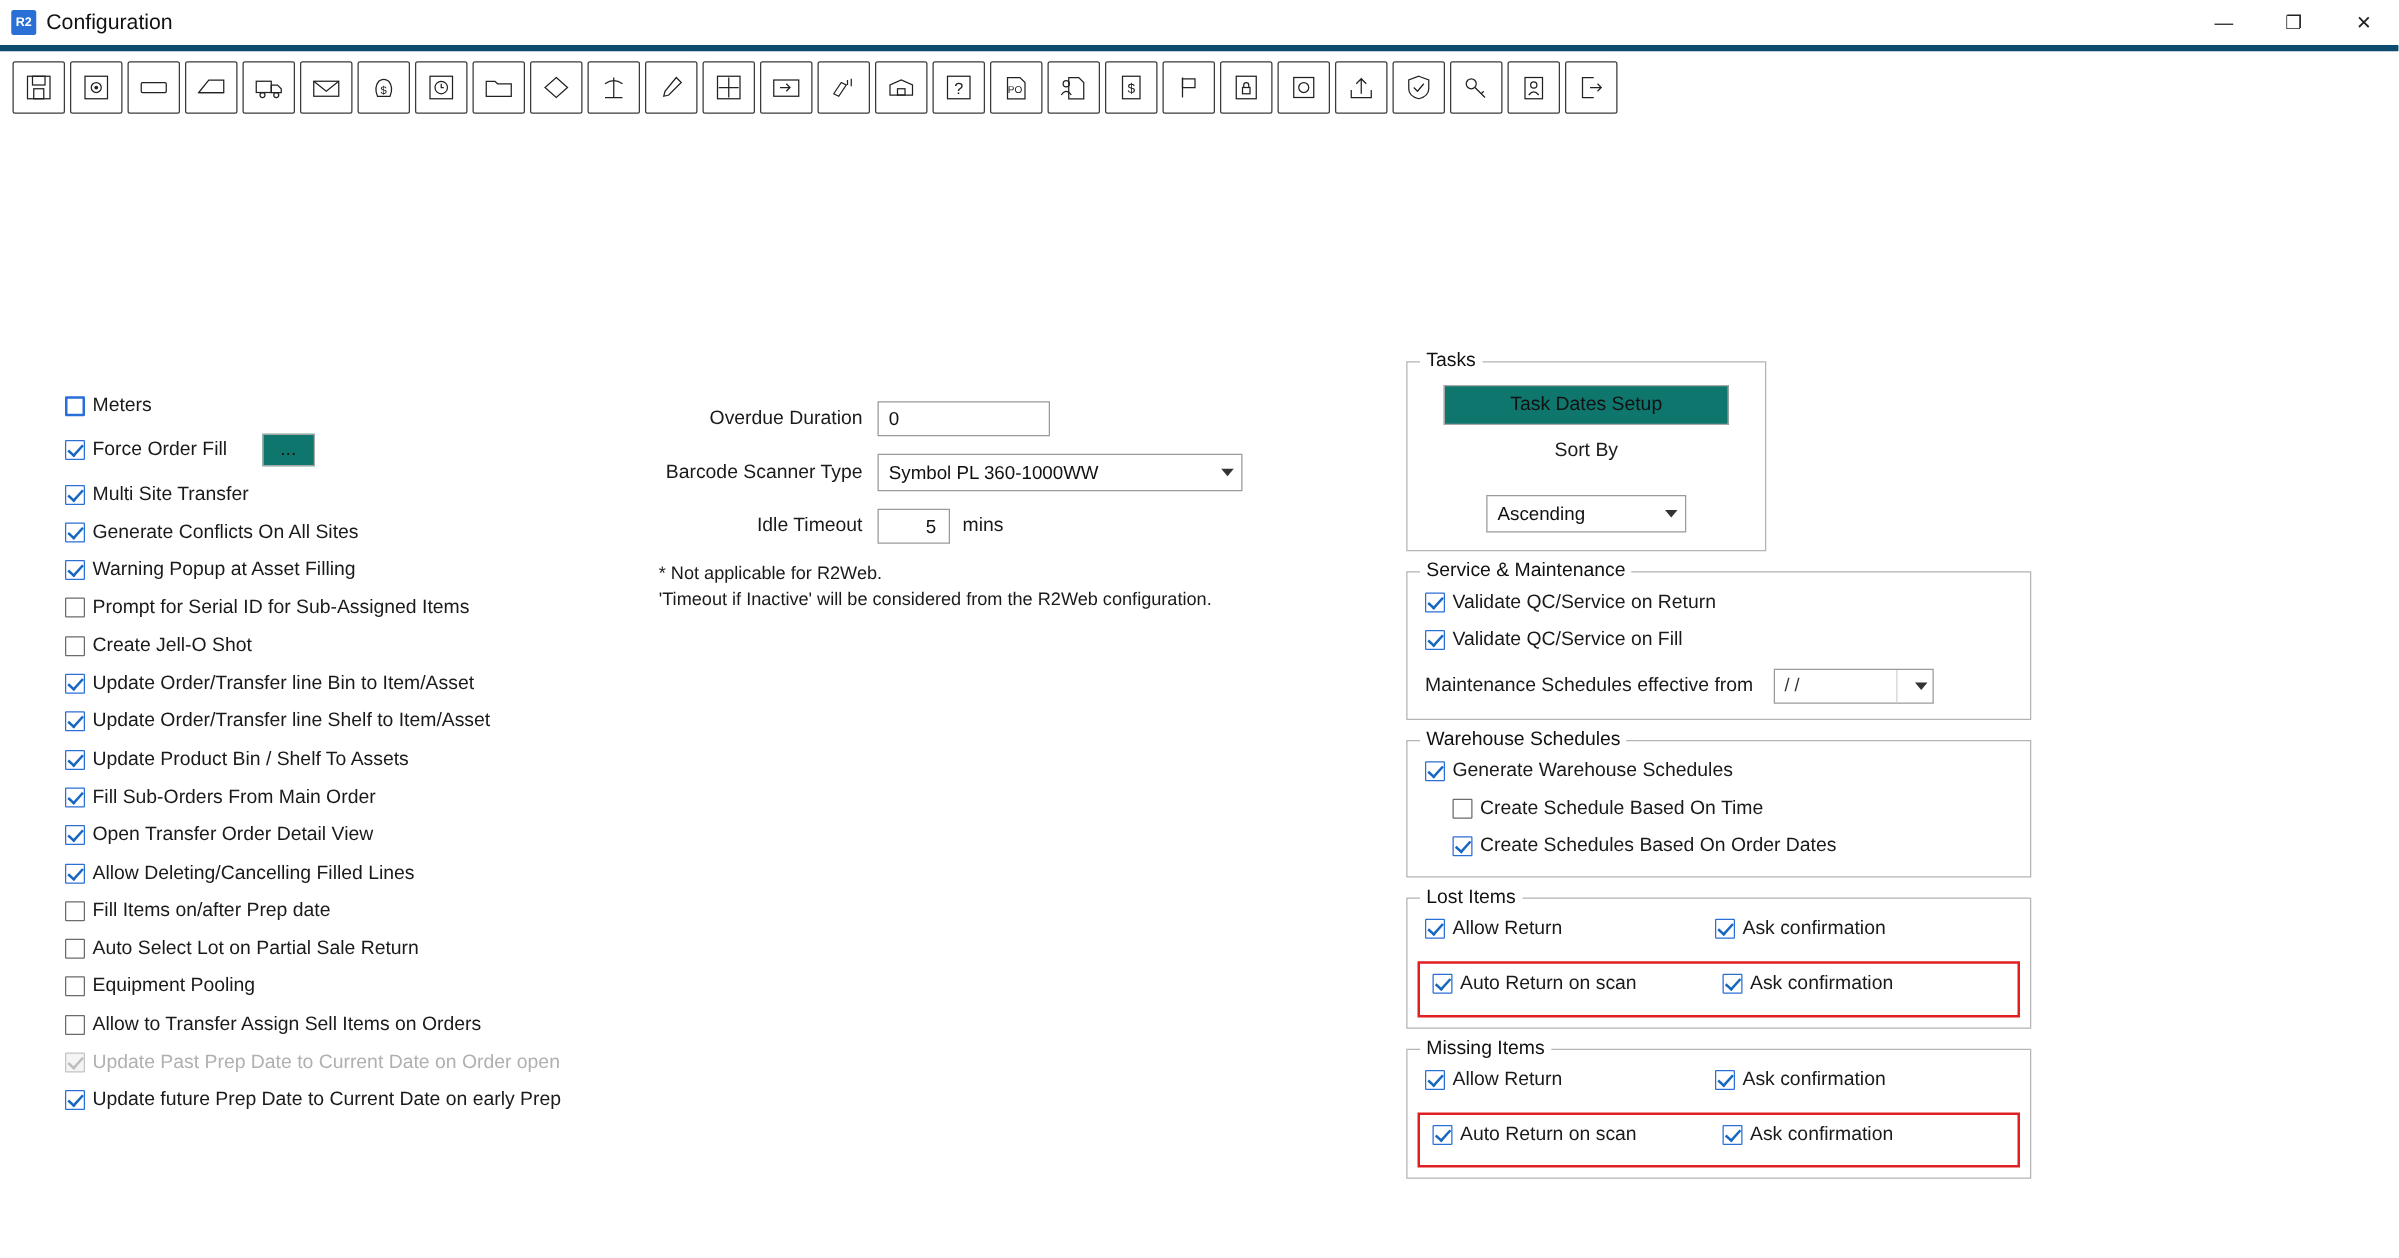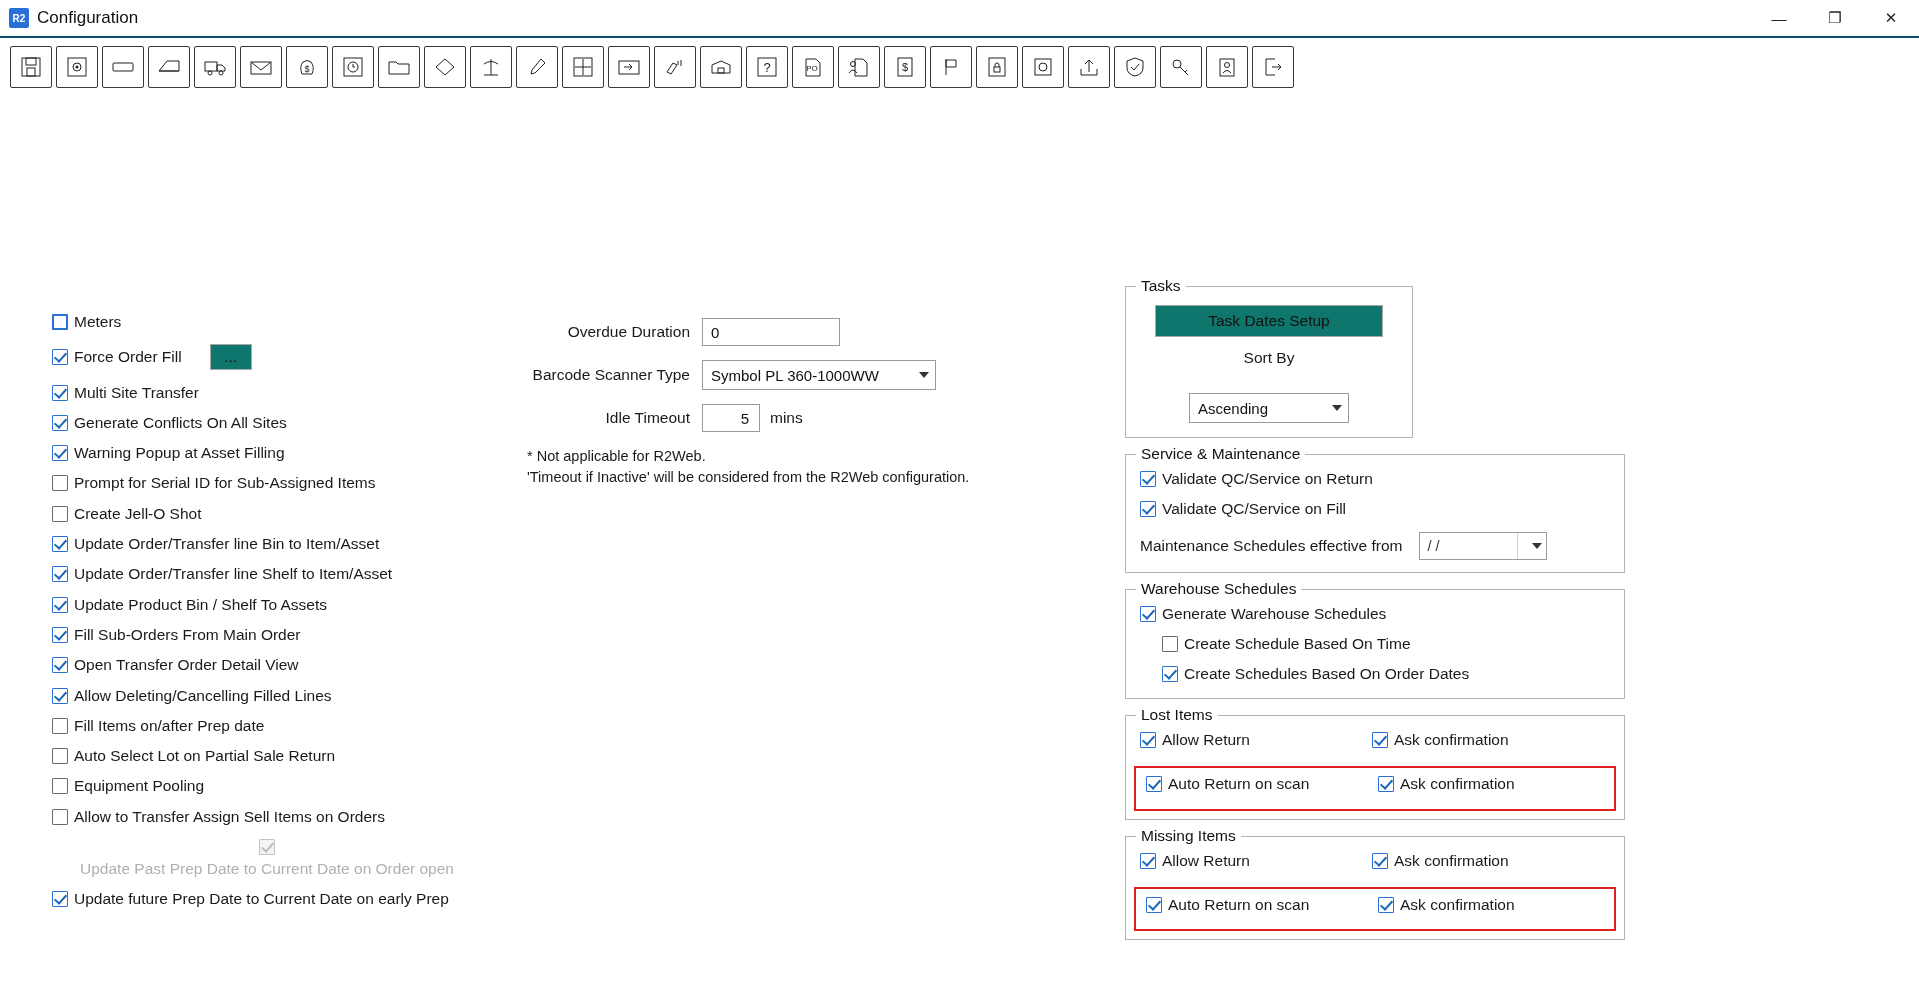--- a/index.html
+++ b/index.html
@@ -16,21 +16,21 @@
     background: #ffffff;
     overflow: hidden;
   }
 
   
   .titlebar {
     height: 36px;
     display: flex;
     align-items: center;
     background: #ffffff;
-    border-bottom: 2px solid #0c4a6e;
+    border-bottom: 5px solid #0c4a6e;
     position: relative;
   }
   .app-icon {
     width: 20px; height: 20px;
     margin-left: 9px;
     background: #2a6fd6;
     color: #fff;
     font-size: 10px;
     font-weight: bold;
     display: flex;
@@ -139,21 +139,21 @@
   }
   .cb.disabled.checked::after { border-color: #bdbdbd; }
 
   .cb-row {
     display: flex;
     align-items: center;
     gap: 6px;
     margin-bottom: 14.3px;
     font-size: 15.5px;
   }
-  .cb-row.disabled { color: #b0b0b0; flex-direction: column; }
+  .cb-row.disabled { color: #b0b0b0; }
   .cb-label { line-height: 16px; }
 
   
   .left-col {
     position: absolute;
     left: 52px;
     top: 218px;
     width: 430px;
   }
 
@@ -574,21 +574,21 @@
     </div>
 
     <div class="mid-col">
       <div class="field-row">
         <div class="field-label" style="width:195px;">Overdue Duration</div>
         <div class="txtbox" style="width:138px;">0</div>
       </div>
 
       <div class="field-row">
         <div class="field-label" style="width:195px;">Barcode Scanner Type</div>
-        <div class="combo" style="width:234px;text-align:center;">
+        <div class="combo" style="width:292px;text-align:center;">
           <span>Symbol PL 360-1000WW</span>
           <span class="caret"></span>
         </div>
       </div>
 
       <div class="field-row">
         <div class="field-label" style="width:195px;">Idle Timeout</div>
         <div class="txtbox num-right" style="width:58px;">5</div>
         <div style="font-size:15.5px;margin-left:10px;">mins</div>
       </div>

